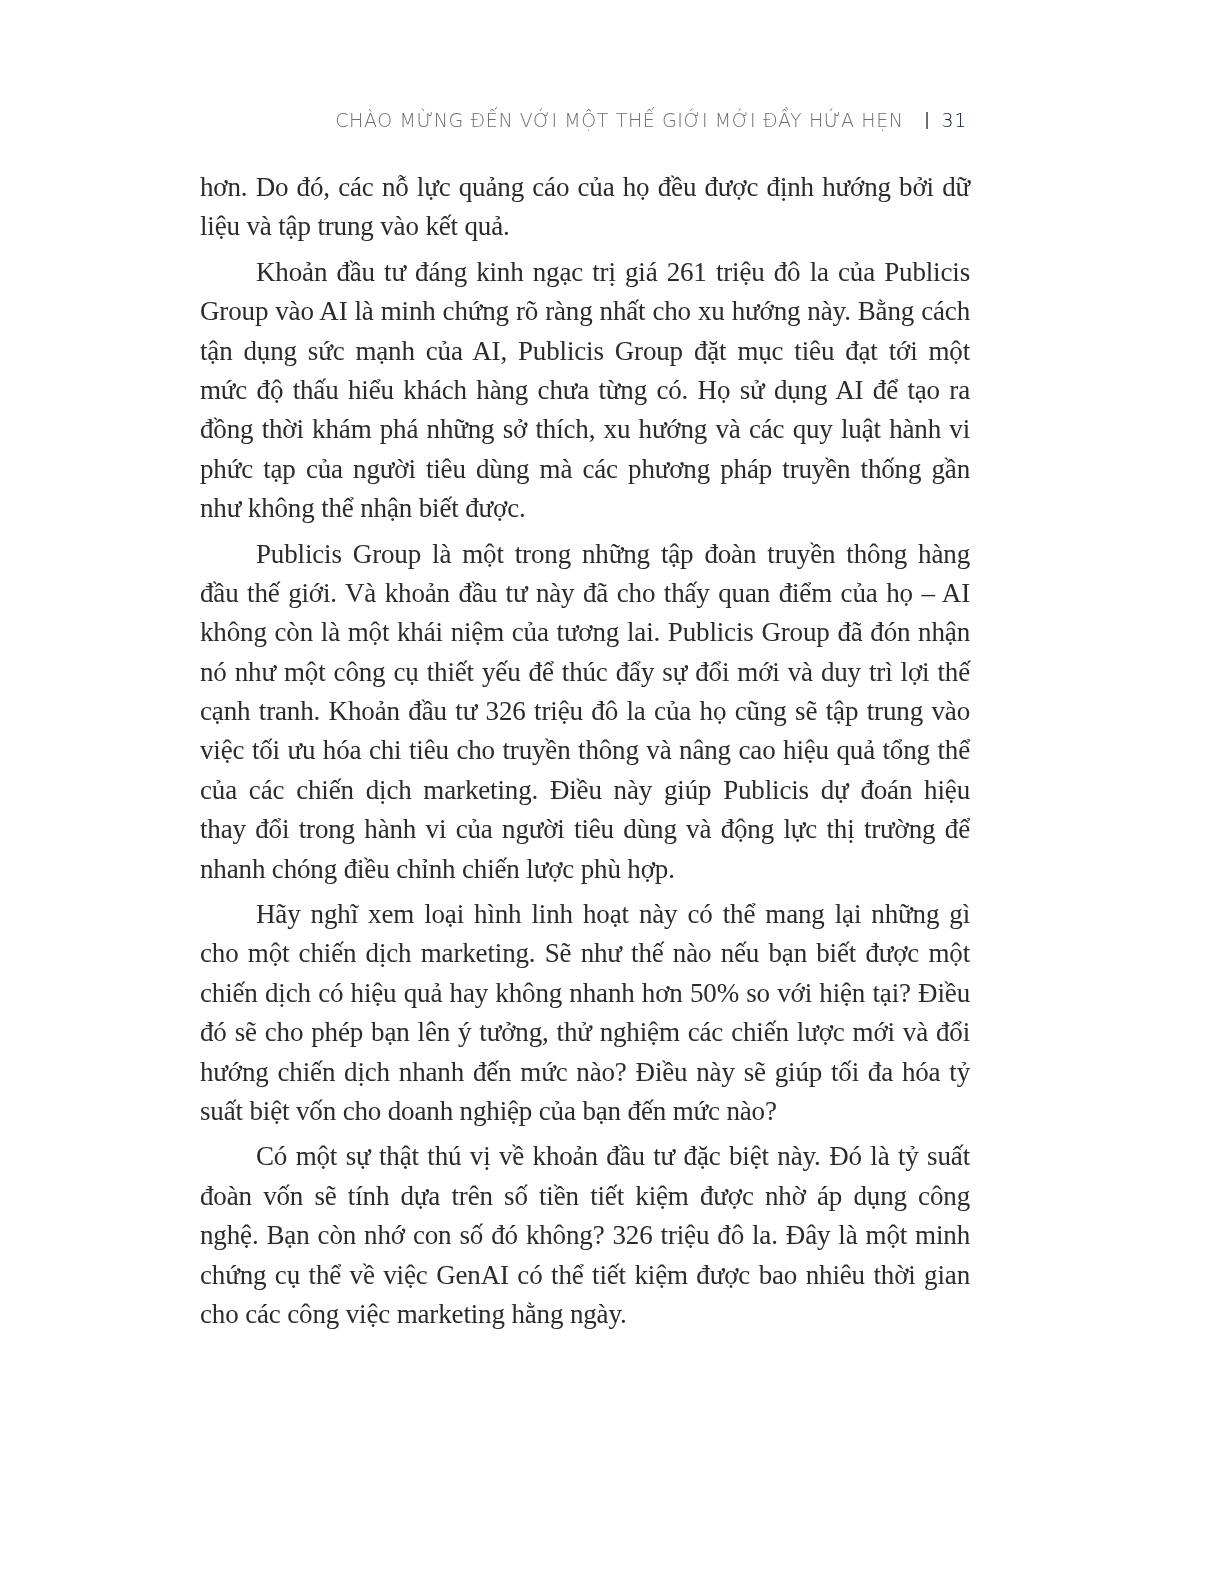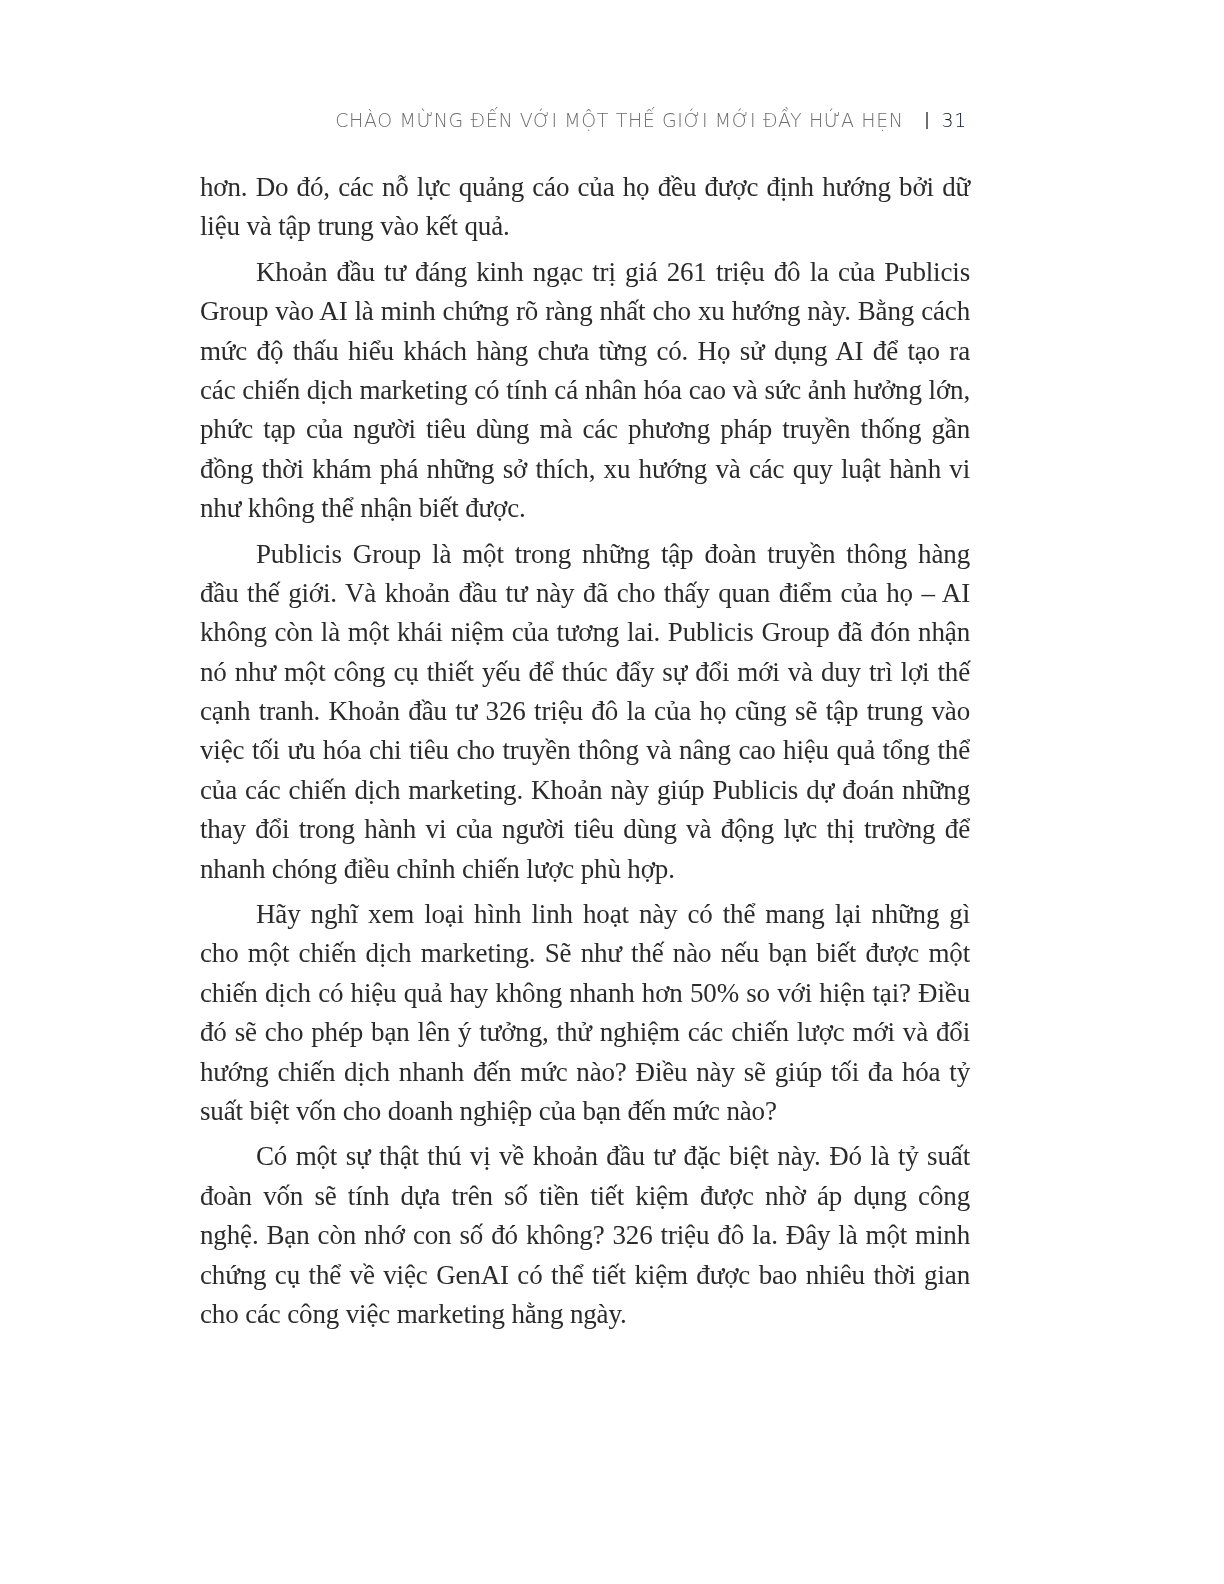--- a/index.html
+++ b/index.html
@@ -84,34 +84,34 @@
   </div>
 
   <div class="body-text" id="body-text">
       <div class="para">
         <span class="line">hơn. Do đó, các nỗ lực quảng cáo của họ đều được định hướng bởi dữ</span>
         <span class="line last">liệu và tập trung vào kết quả.</span>
       </div>
       <div class="para">
         <span class="line indent">Khoản đầu tư đáng kinh ngạc trị giá 261 triệu đô la của Publicis</span>
         <span class="line">Group vào AI là minh chứng rõ ràng nhất cho xu hướng này. Bằng cách</span>
+        <span class="line">tận dụng sức mạnh của AI, Publicis Group đặt mục tiêu đạt tới một</span>
         <span class="line">mức độ thấu hiểu khách hàng chưa từng có. Họ sử dụng AI để tạo ra</span>
-        <span class="line">các chiến dịch marketing có tính cá nhân hóa cao và sức ảnh hưởng lớn,</span>
+        <span class="line">đồng thời khám phá những sở thích, xu hướng và các quy luật hành vi</span>
         <span class="line">phức tạp của người tiêu dùng mà các phương pháp truyền thống gần</span>
-        <span class="line">đồng thời khám phá những sở thích, xu hướng và các quy luật hành vi</span>
         <span class="line last">như không thể nhận biết được.</span>
       </div>
       <div class="para">
         <span class="line indent">Publicis Group là một trong những tập đoàn truyền thông hàng</span>
         <span class="line">đầu thế giới. Và khoản đầu tư này đã cho thấy quan điểm của họ – AI</span>
         <span class="line">không còn là một khái niệm của tương lai. Publicis Group đã đón nhận</span>
         <span class="line">nó như một công cụ thiết yếu để thúc đẩy sự đổi mới và duy trì lợi thế</span>
         <span class="line">cạnh tranh. Khoản đầu tư 326 triệu đô la của họ cũng sẽ tập trung vào</span>
         <span class="line">việc tối ưu hóa chi tiêu cho truyền thông và nâng cao hiệu quả tổng thể</span>
-        <span class="line">của các chiến dịch marketing. Khoản này giúp Publicis dự đoán những</span>
+        <span class="line">của các chiến dịch marketing. Điều này giúp Publicis dự đoán hiệu</span>
         <span class="line">thay đổi trong hành vi của người tiêu dùng và động lực thị trường để</span>
         <span class="line last">nhanh chóng điều chỉnh chiến lược phù hợp.</span>
       </div>
       <div class="para">
         <span class="line indent">Hãy nghĩ xem loại hình linh hoạt này có thể mang lại những gì</span>
         <span class="line">cho một chiến dịch marketing. Sẽ như thế nào nếu bạn biết được một</span>
         <span class="line">chiến dịch có hiệu quả hay không nhanh hơn 50% so với hiện tại? Điều</span>
         <span class="line">đó sẽ cho phép bạn lên ý tưởng, thử nghiệm các chiến lược mới và đổi</span>
         <span class="line">hướng chiến dịch nhanh đến mức nào? Điều này sẽ giúp tối đa hóa tỷ</span>
         <span class="line last">suất biệt vốn cho doanh nghiệp của bạn đến mức nào?</span>

